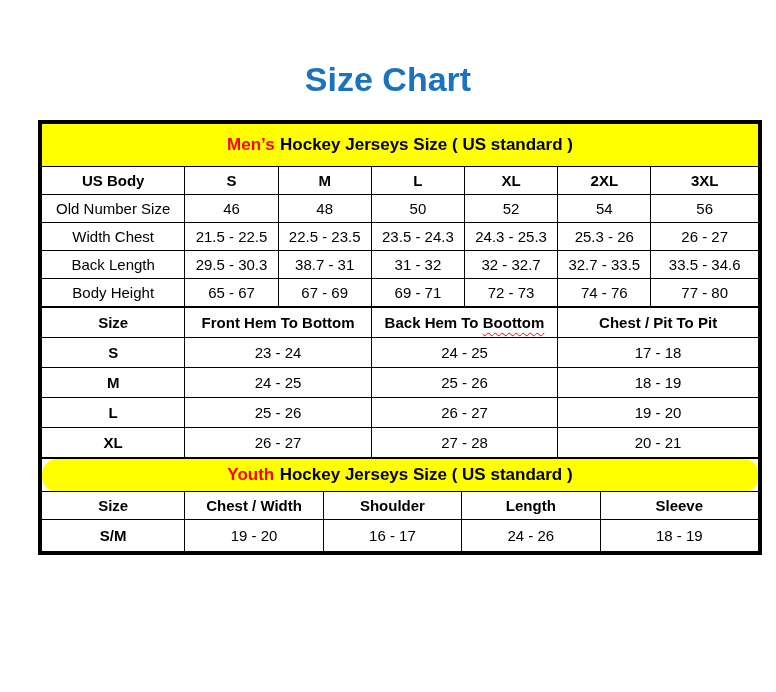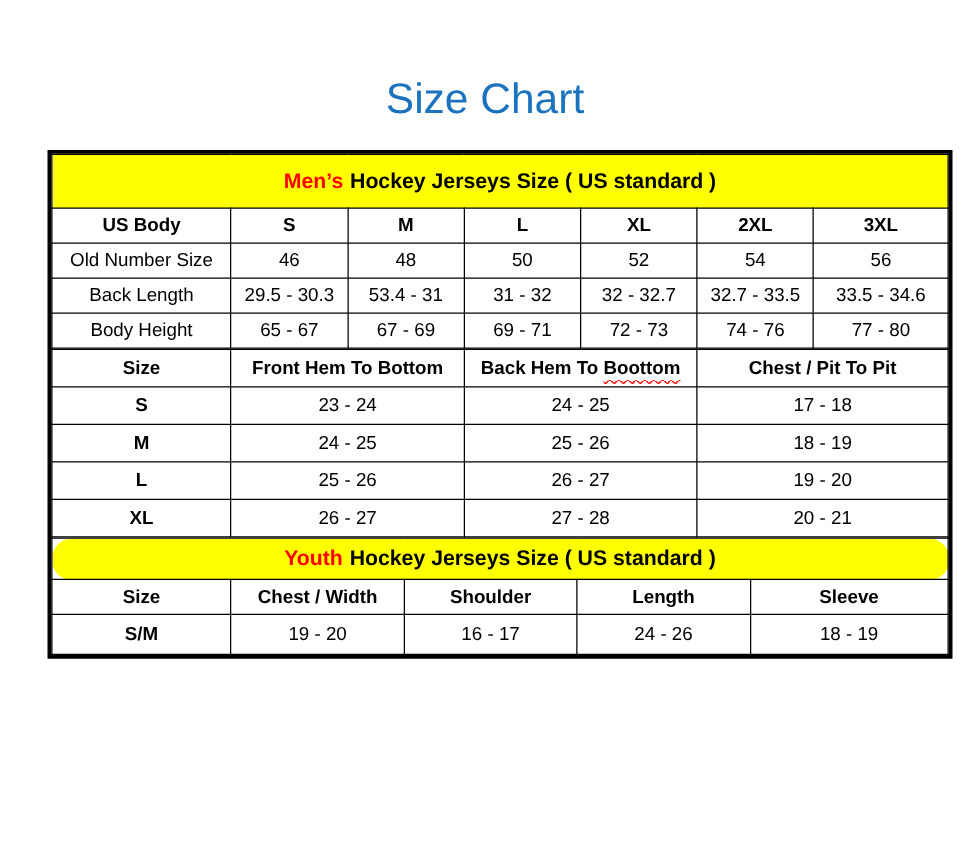--- a/index.html
+++ b/index.html
@@ -16,21 +16,21 @@
     color: #000;
   }
   .page-title {
     position: absolute;
     top: 60px;
     left: 0;
     width: 776px;
     margin: 0;
     text-align: center;
     font-size: 34px;
-    font-weight: normal;
+    font-weight: bold;
     color: var(--title_blue, #1B72BE);
     letter-spacing: 0px;
   }
   .chart-box {
     position: absolute;
     left: 38px;
     top: 120px;
     width: 724px;
     box-sizing: border-box;
     border: 3px solid var(--border_black, #000);
@@ -117,23 +117,32 @@
       <tr class="data">
         <td class="rlabel">Old Number Size</td>
         <td>46</td>
         <td>48</td>
         <td>50</td>
         <td>52</td>
         <td>54</td>
         <td>56</td>
       </tr>
       <tr class="data">
+        <td class="rlabel">Width Chest</td>
+        <td>21.5 - 22.5</td>
+        <td>22.5 - 23.5</td>
+        <td>23.5 - 24.3</td>
+        <td>24.3 - 25.3</td>
+        <td>25.3 - 26</td>
+        <td>26 - 27</td>
+      </tr>
+      <tr class="data">
         <td class="rlabel">Back Length</td>
         <td>29.5 - 30.3</td>
-        <td>53.4 - 31</td>
+        <td>38.7 - 31</td>
         <td>31 - 32</td>
         <td>32 - 32.7</td>
         <td>32.7 - 33.5</td>
         <td>33.5 - 34.6</td>
       </tr>
       <tr class="data">
         <td class="rlabel">Body Height</td>
         <td>65 - 67</td>
         <td>67 - 69</td>
         <td>69 - 71</td>

